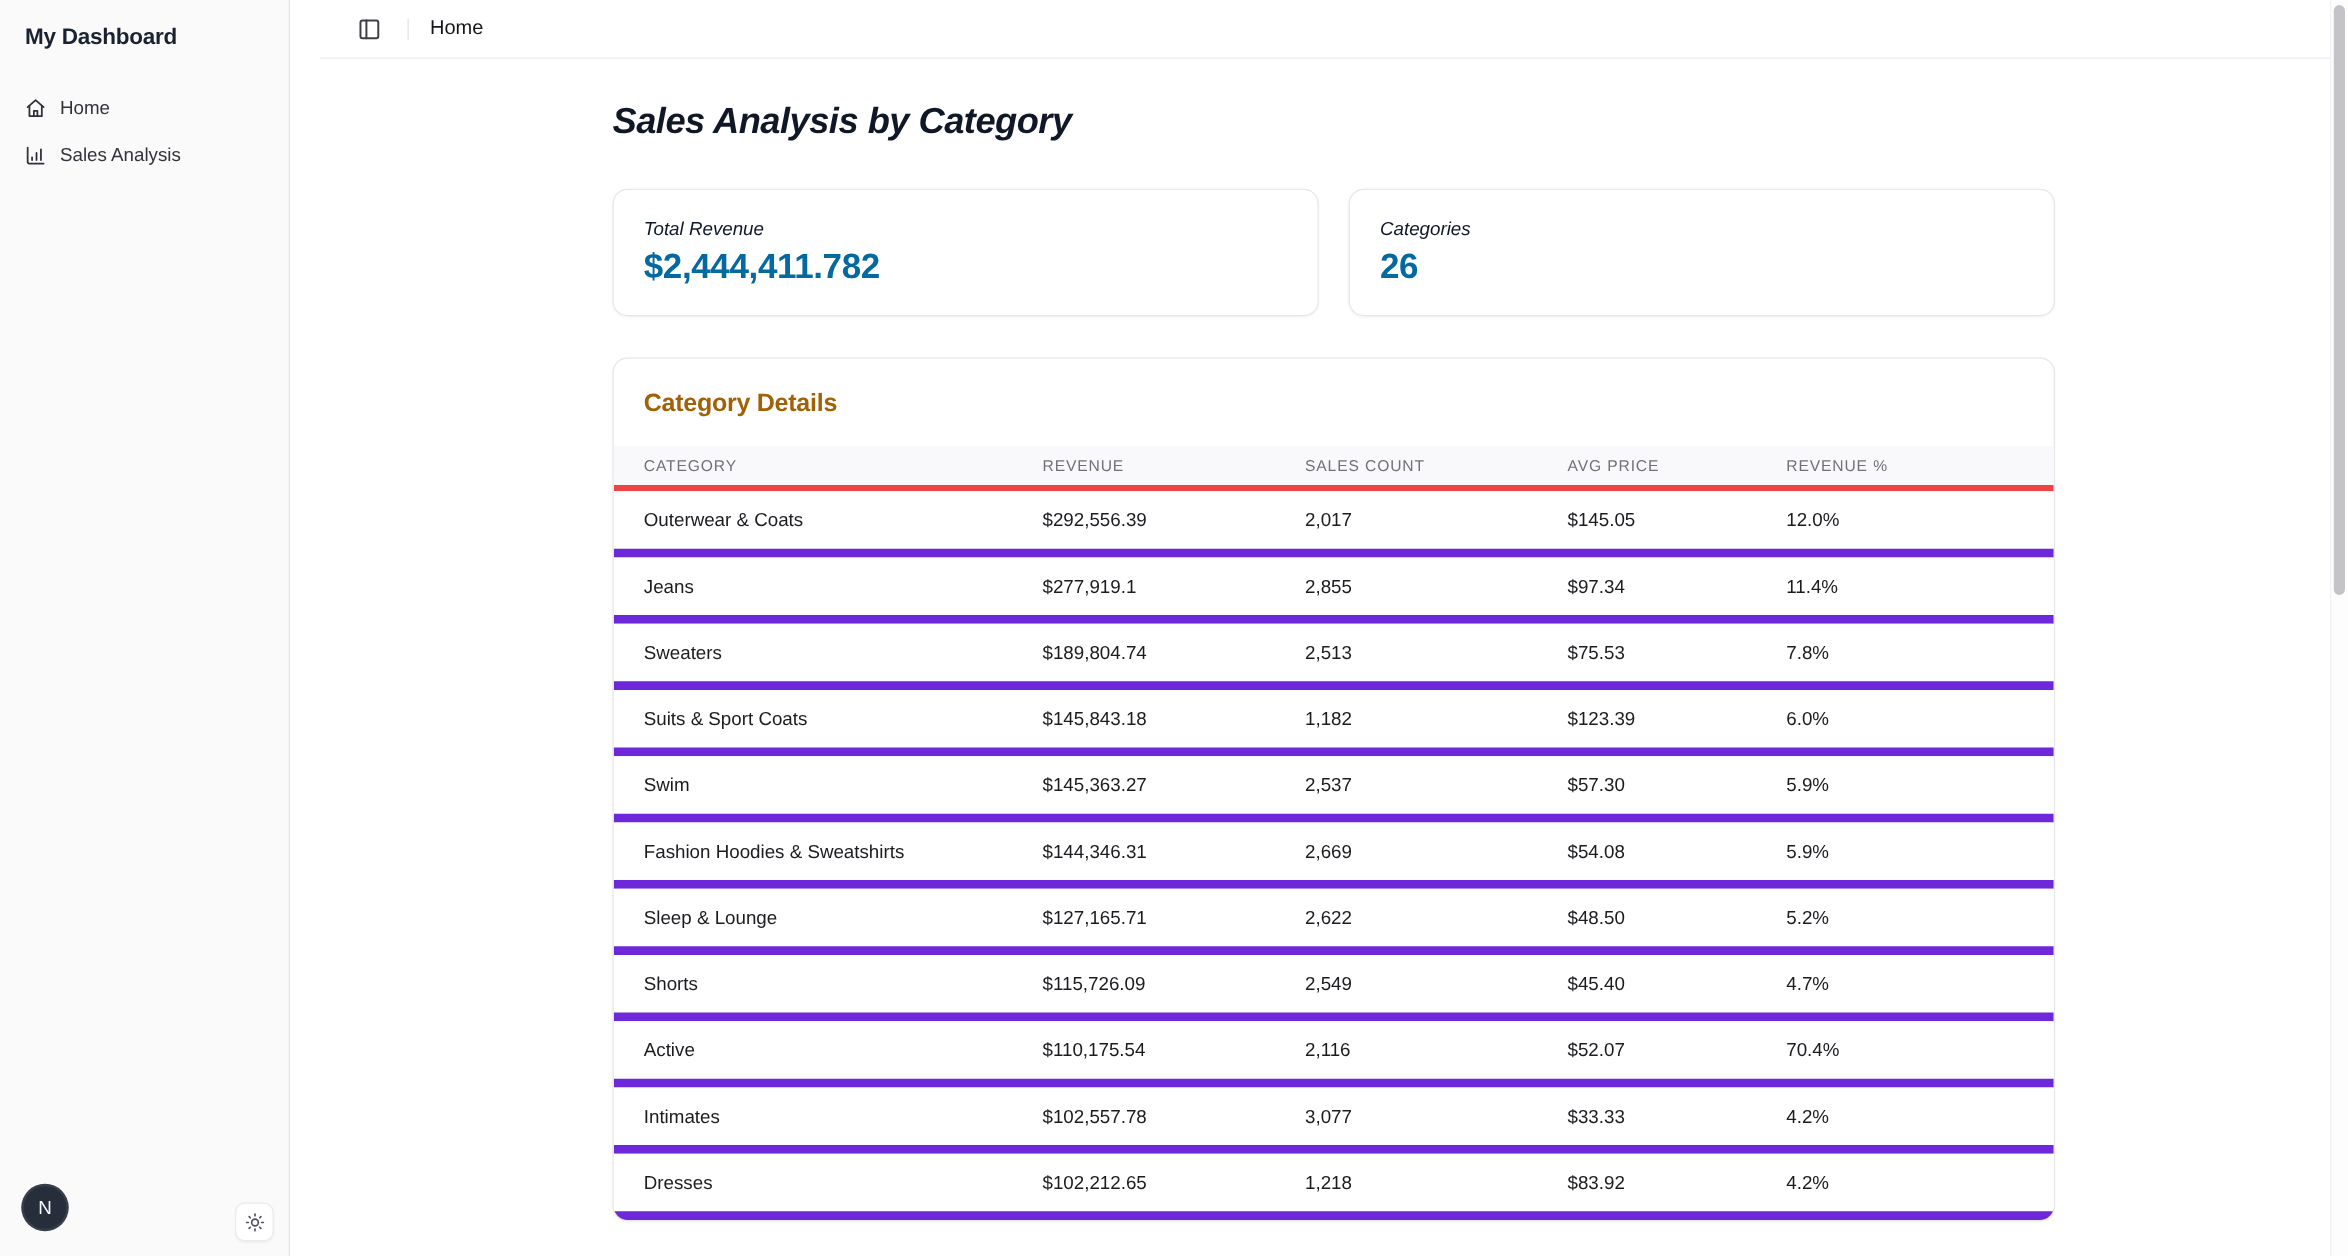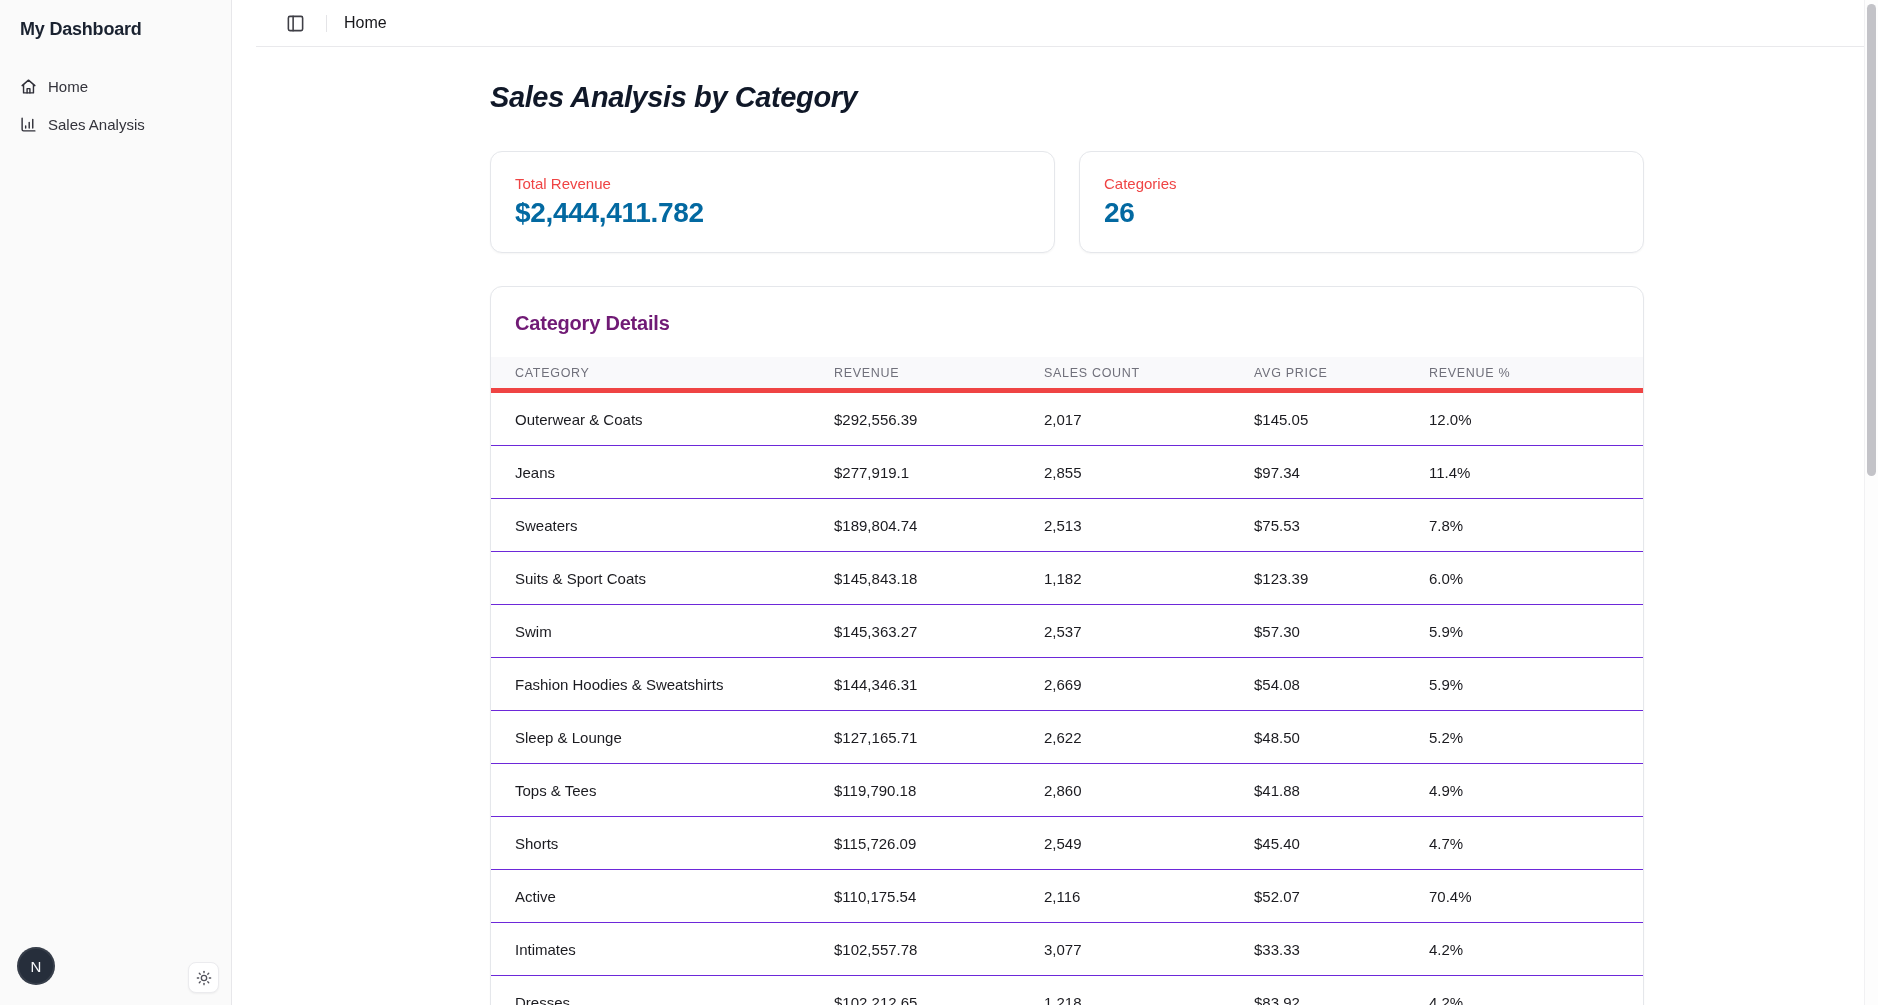--- a/index.html
+++ b/index.html
@@ -60,42 +60,42 @@
     margin-bottom:37px;
     font-style:italic;
   }
 
   
   .stats-row { display:flex; gap:24px; margin-bottom:33px; }
   .stat-card {
     flex:1 1 0; background:#fff; border:1px solid #e5e7eb; border-radius:12px;
     padding:23px 24px; box-shadow:0 1px 2px rgba(0,0,0,0.04);
   }
-  .stat-label { font-size:15px; color:#ef4444; }
+  .stat-label { font-size:15px; color:#0f172a;font-style:italic; }
   .stat-value { margin-top:5px; font-size:28px; font-weight:700; color:#0369a1; letter-spacing:-0.3px; }
 
   
   .table-card {
     background:#fff; border:1px solid #e5e7eb; border-radius:12px;
     box-shadow:0 1px 2px rgba(0,0,0,0.04); overflow:hidden;
   }
   .table-card-header { padding:25px 24px 22px; }
-  .table-card-title { font-size:20px; font-weight:700; color:#701a75; letter-spacing:-0.2px; }
+  .table-card-title { font-size:20px; font-weight:700; color:#a16207; letter-spacing:-0.2px; }
 
   .grid-cols {
     display:grid;
     grid-template-columns:1fr 210px 210px 175px 190px;
     padding:0 24px; align-items:center;
   }
   .thead {
     background:#f9f9fb; height:36px; border-bottom:5px solid #ef4444;
     color:#70707b; font-size:12.5px; letter-spacing:0.7px; text-transform:uppercase;
   }
   .trow {
-    height:53px; font-size:15px; color:#1b1b20; border-bottom:1px solid #6d28d9;
+    height:53px; font-size:15px; color:#1b1b20; border-bottom:7px solid #6d28d9;
     background:#fff;
   }
   .num { }
 
   
   .scroll-track {
     position:fixed; top:0; right:0; width:14px; height:1005px;
     background:#fdfdfd; border-left:1px solid #f1f1f3;
   }
   .scroll-thumb {
@@ -239,27 +239,20 @@
               <div class="num">5.9%</div>
             </div>
             <div class="grid-cols trow">
               <div>Sleep &amp; Lounge</div>
               <div class="num">$127,165.71</div>
               <div class="num">2,622</div>
               <div class="num">$48.50</div>
               <div class="num">5.2%</div>
             </div>
             <div class="grid-cols trow">
-              <div>Tops &amp; Tees</div>
-              <div class="num">$119,790.18</div>
-              <div class="num">2,860</div>
-              <div class="num">$41.88</div>
-              <div class="num">4.9%</div>
-            </div>
-            <div class="grid-cols trow">
               <div>Shorts</div>
               <div class="num">$115,726.09</div>
               <div class="num">2,549</div>
               <div class="num">$45.40</div>
               <div class="num">4.7%</div>
             </div>
             <div class="grid-cols trow">
               <div>Active</div>
               <div class="num">$110,175.54</div>
               <div class="num">2,116</div>

